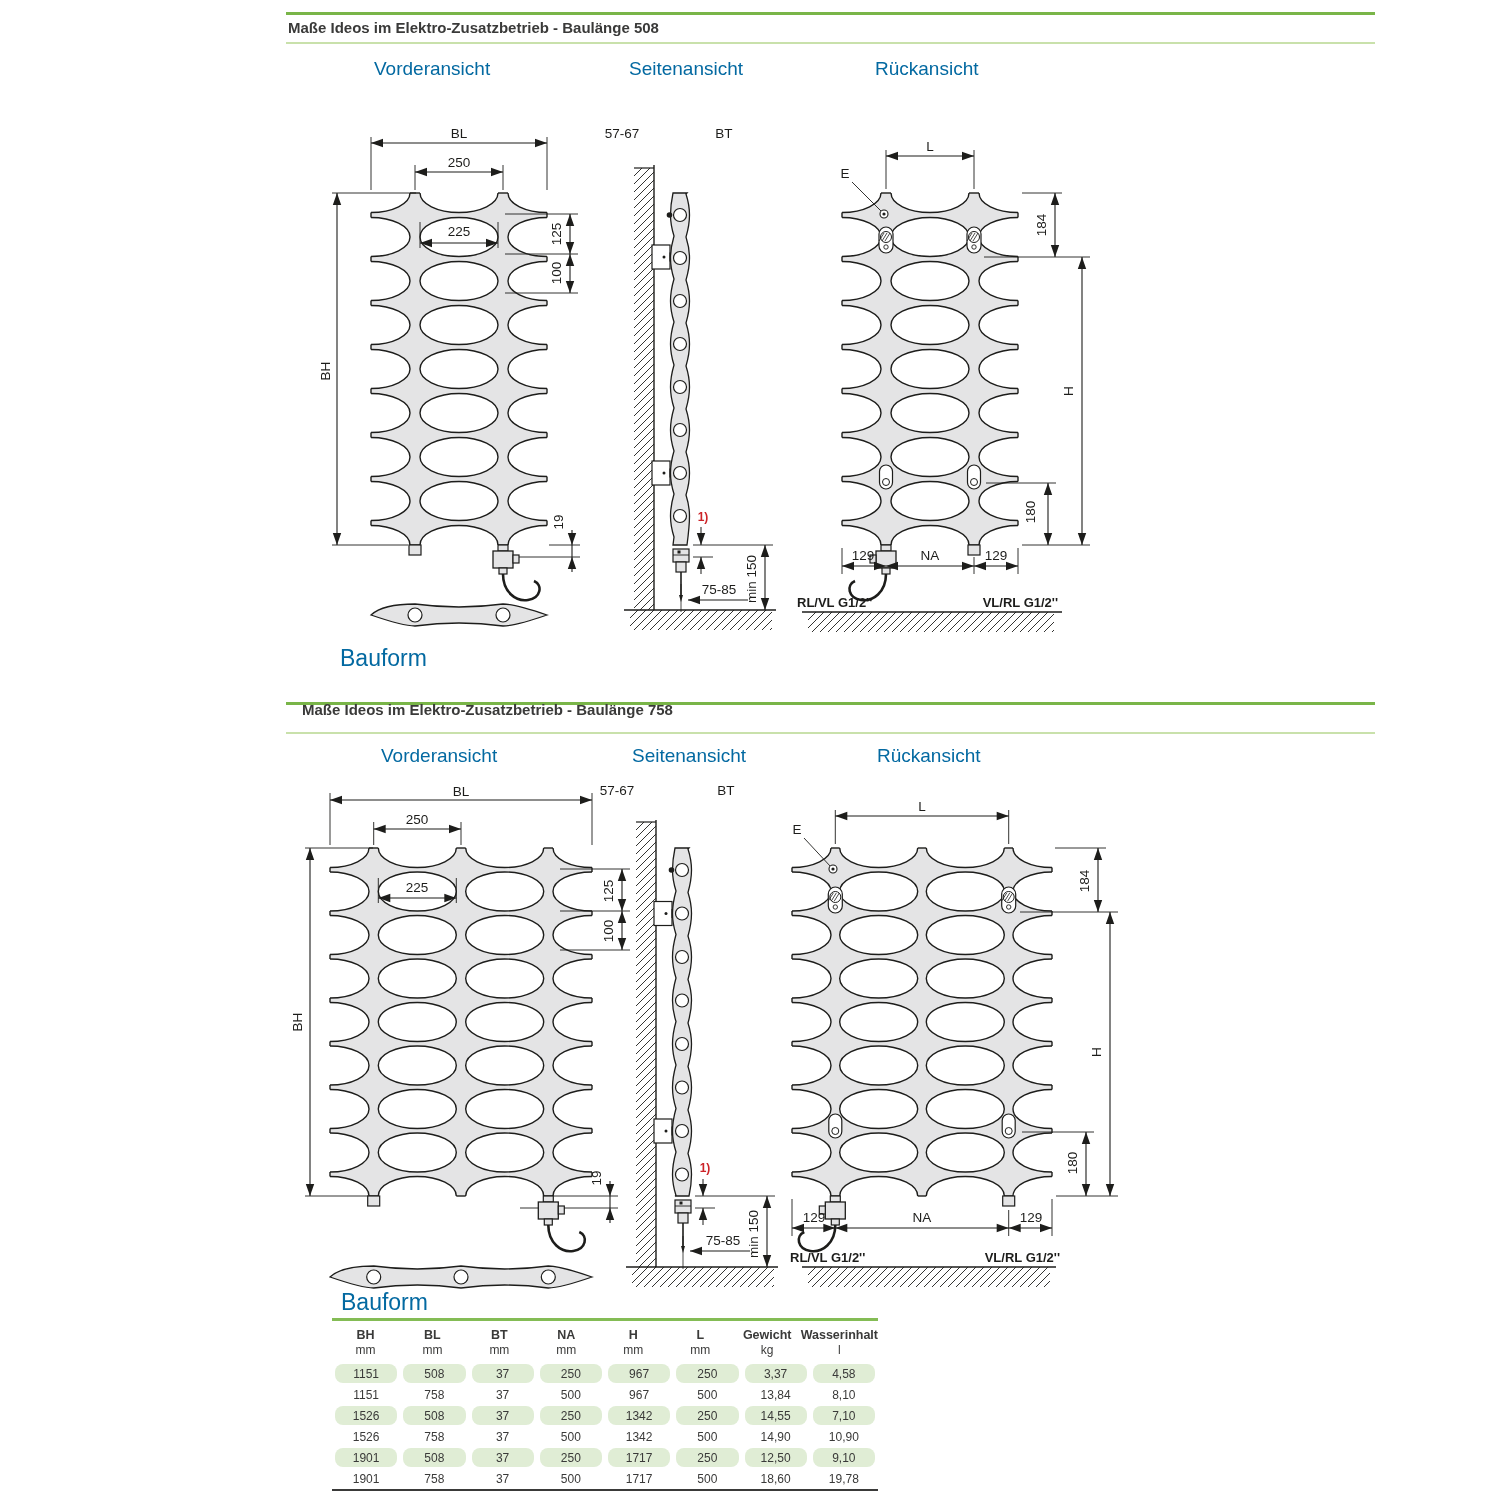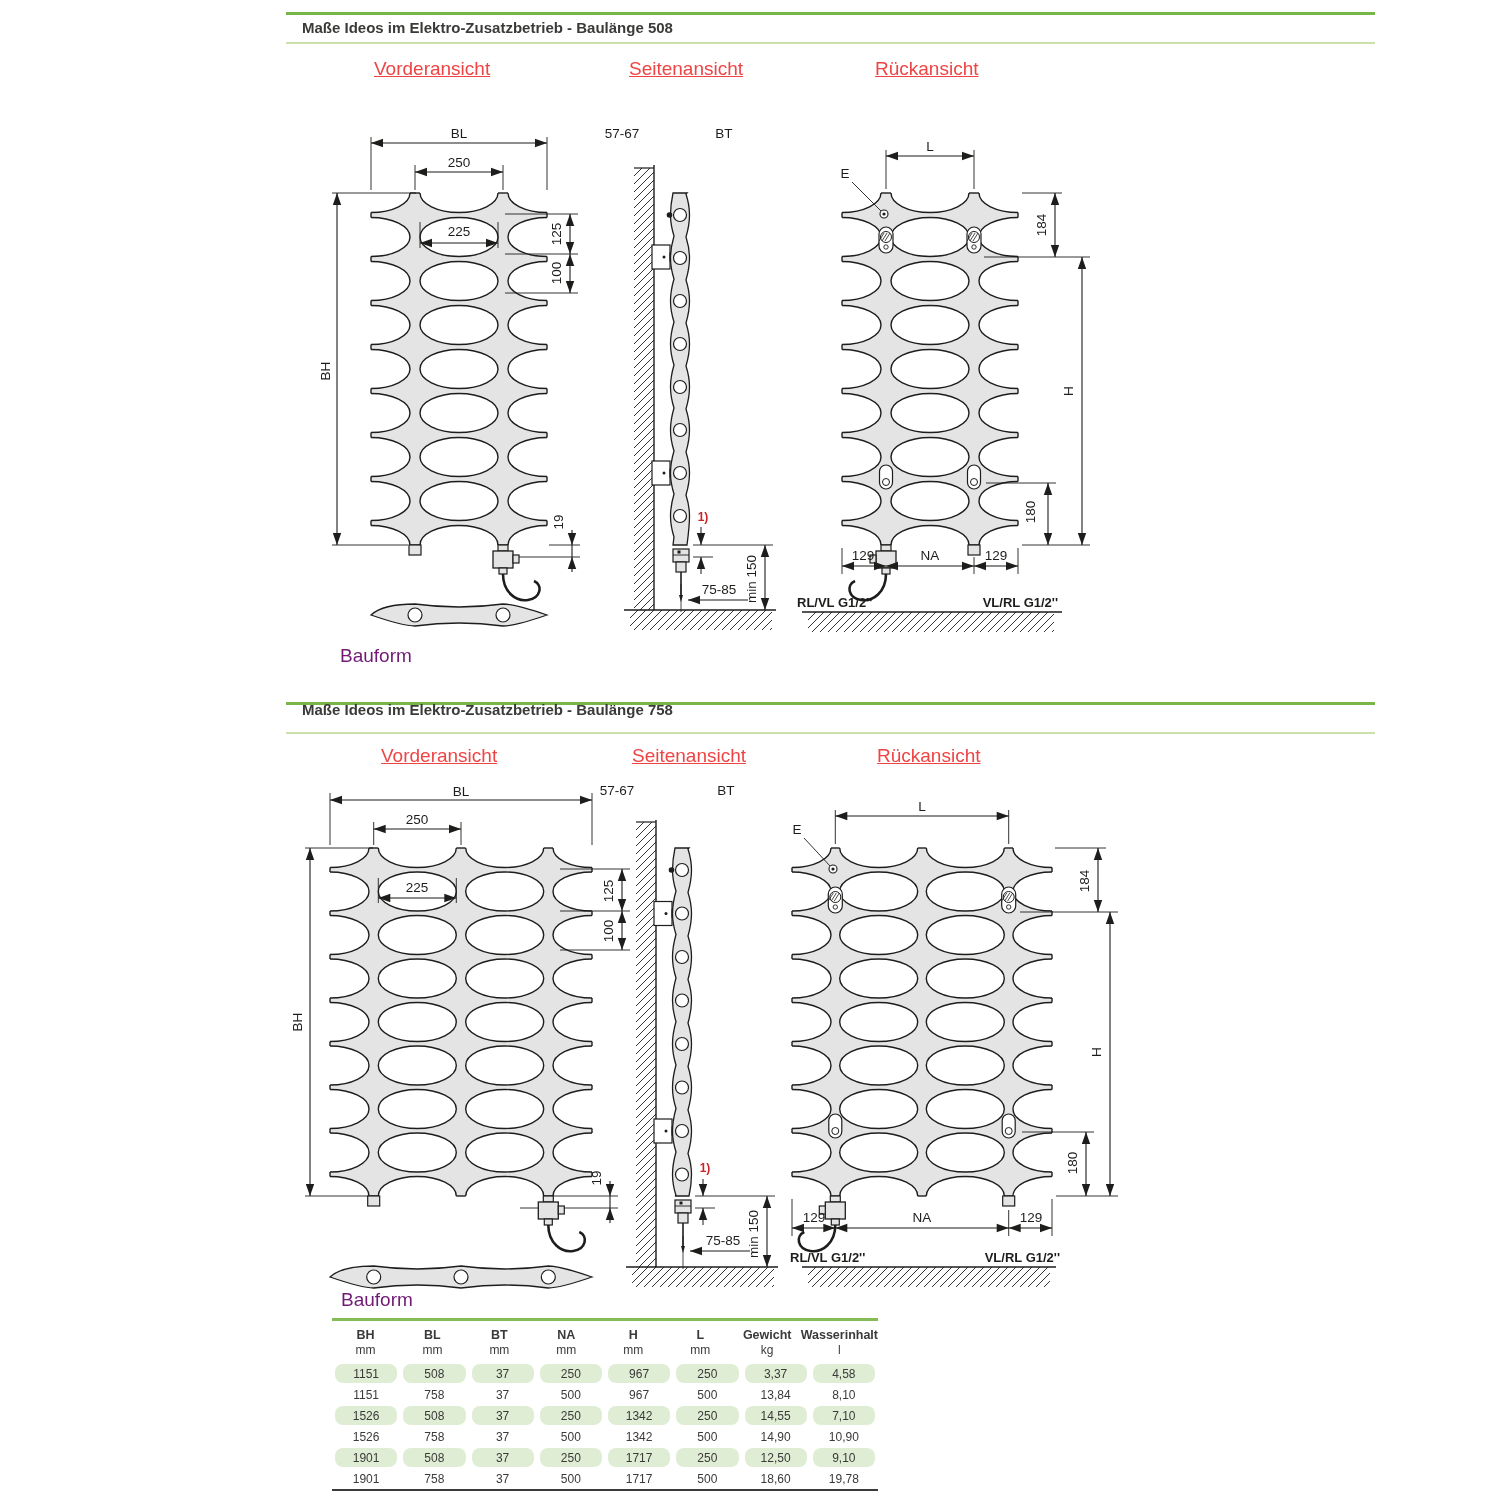--- a/index.html
+++ b/index.html
@@ -1,42 +1,42 @@
 <!DOCTYPE html>
 <html><head>
 <meta charset="utf-8">
 <style>
   html,body{margin:0;padding:0;background:#fff;}
   body{width:1500px;height:1500px;position:relative;font-family:"Liberation Sans",sans-serif;overflow:hidden;}
   .rule-dark{position:absolute;height:3px;background:#79b548;}
   .rule-light{position:absolute;height:2px;background:#c9e1ab;}
   .sec-title{position:absolute;font-size:15px;font-weight:bold;color:#3a3a39;}
-  .view-label{position:absolute;font-size:19px;color:#ef4444;text-decoration:underline;}
-  .bauform-label{position:absolute;font-size:19px;color:#701a75;}
+  .view-label{position:absolute;font-size:19px;color:#0369a1;}
+  .bauform-label{position:absolute;font-size:23px;color:#0369a1;}
   svg#draw{position:absolute;left:0;top:0;}
   svg text{font-family:"Liberation Sans",sans-serif;font-size:13.5px;fill:#1d1d1b;}
   svg text.mid{text-anchor:middle;}
   svg text.enda{text-anchor:end;}
   svg text.red{fill:#cc2328;font-weight:bold;font-size:12px;}
   svg text.conn{font-weight:600;font-size:13px;}
   
   .dtable{position:absolute;left:332px;top:1318px;width:546px;border-top:3px solid #84bc55;border-bottom:2px solid #3a3a39;color:#3a3a39;}
   .thead{display:flex;padding:7px 0 6px 0;}
   .tcol{flex:1;text-align:center;}
   .tlab{font-size:12.5px;font-weight:bold;line-height:15px;}
   .tunit{font-size:12px;line-height:14px;}
   .trow{display:flex;height:21px;margin-bottom:0px;}
   .tcell{flex:1;margin:1px 3px;display:flex;align-items:center;justify-content:center;font-size:12px;border-radius:8px;}
   .trow.green .tcell{background:#e0edd5;}
 </style>
 </head>
 <body>
 
 <div class="rule-dark" style="left:286px;top:12px;width:1089px;"></div>
-<div class="sec-title" style="left:302px;top:19px;text-align:center;">Maße Ideos im Elektro-Zusatzbetrieb - Baulänge 508</div>
+<div class="sec-title" style="left:288px;top:19px;text-align:center;">Maße Ideos im Elektro-Zusatzbetrieb - Baulänge 508</div>
 <div class="rule-light" style="left:286px;top:42px;width:1089px;"></div>
 <div class="view-label" style="left:374px;top:58px;">Vorderansicht</div>
 <div class="view-label" style="left:629px;top:58px;">Seitenansicht</div>
 <div class="view-label" style="left:875px;top:58px;">Rückansicht</div>
 <div class="bauform-label" style="left:340px;top:645px;">Bauform</div>
 
 <div class="rule-dark" style="left:286px;top:702px;width:1089px;"></div>
 <div class="sec-title" style="left:302px;top:701px;">Maße Ideos im Elektro-Zusatzbetrieb - Baulänge 758</div>
 <div class="rule-light" style="left:286px;top:732px;width:1089px;"></div>
 <div class="view-label" style="left:381px;top:745px;">Vorderansicht</div>

